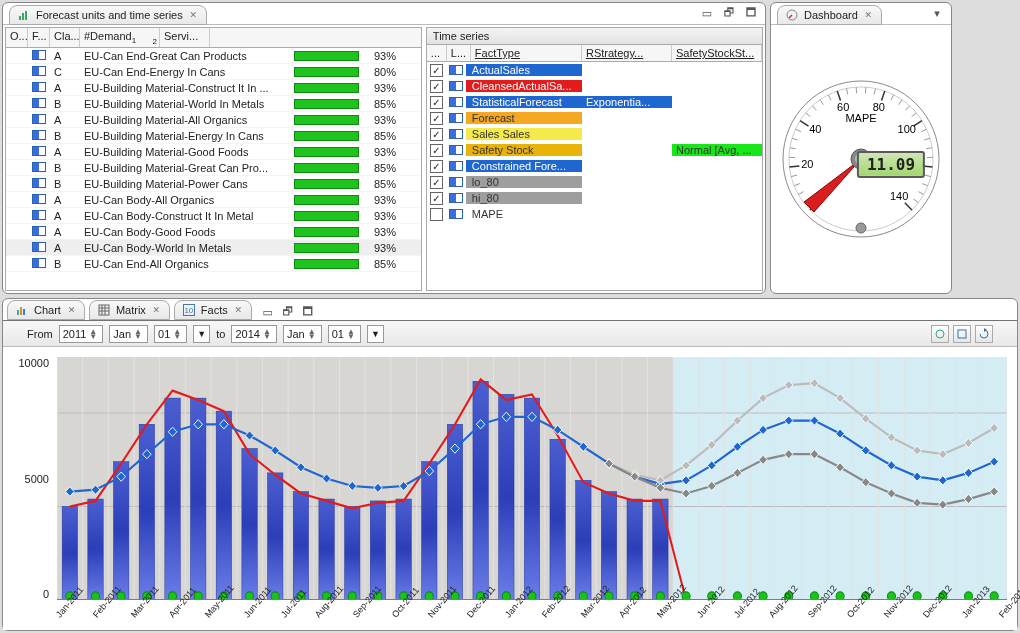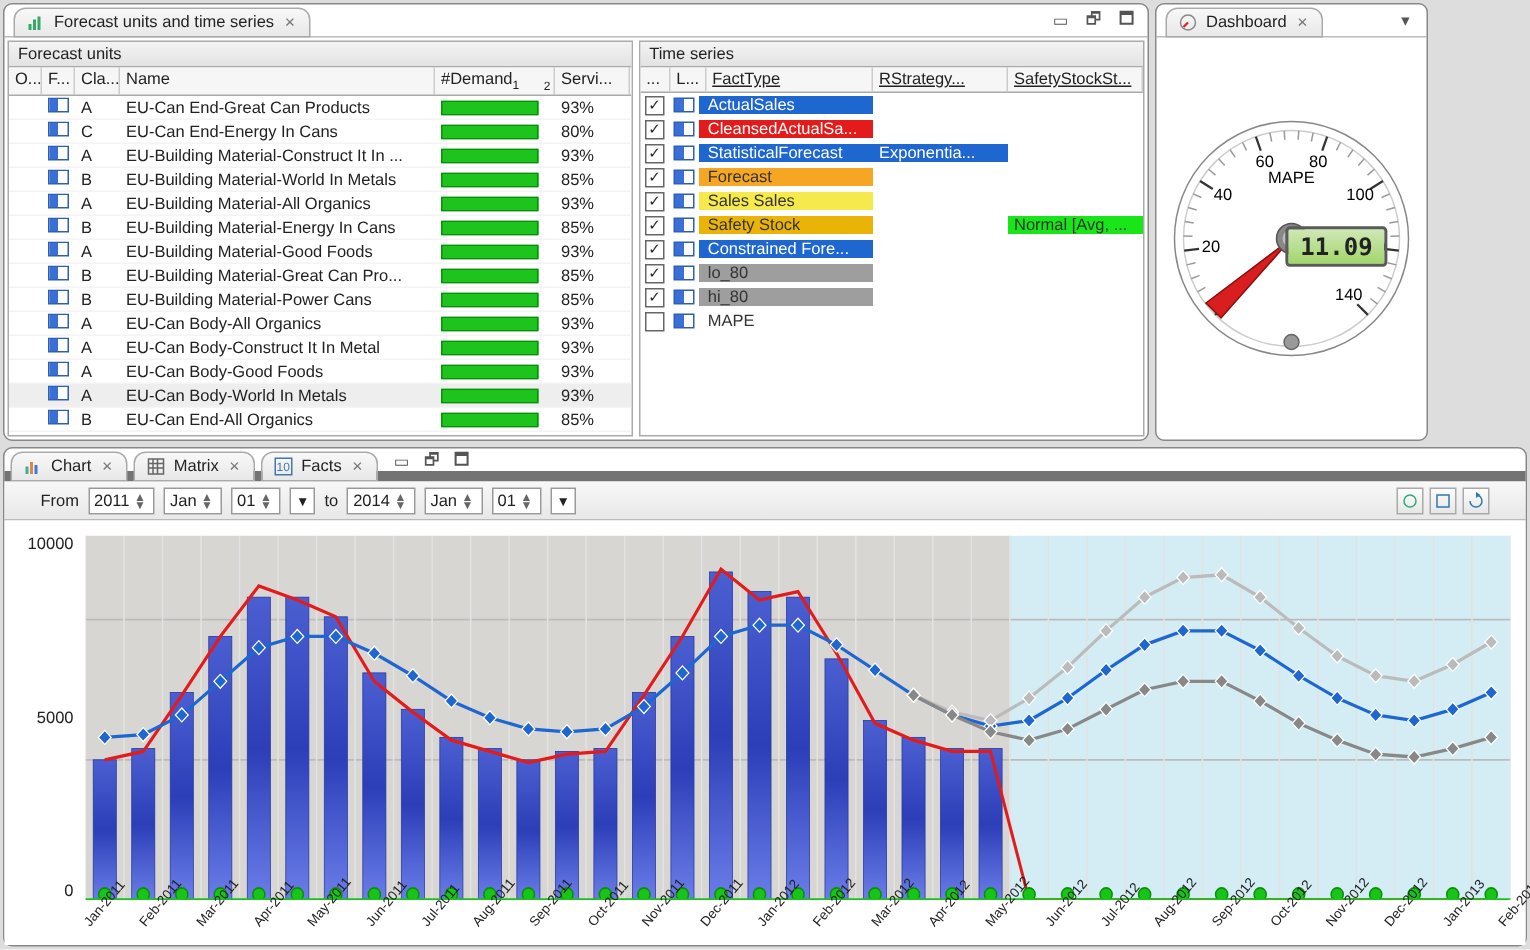--- a/index.html
+++ b/index.html
@@ -32,21 +32,21 @@
 .chk { width:13px;height:13px;border:1px solid #666;background:#fff;display:flex;align-items:center;justify-content:center;font-size:10px;margin:0 3px;}
 .lic { width:20px;display:flex;justify-content:center;}
 .fact { flex:1; padding:0 6px; color:#fff; font-size:11px;}
 .ts-strat { width: 90px; padding:0 4px; color:#fff; font-size:11px;}
 .ts-safe { width: 90px; padding:0 4px; color:#fff; font-size:11px;}
 .gauge { flex:1; display:flex;align-items:center;justify-content:center; position:relative;}
 .gauge svg { width: 170px; height: 170px;}
 .lcd { position:absolute; top:50%; left:50%; transform:translate(-6%, -30%); background: linear-gradient(#cfe7b6,#a2d66b); border: 2px solid #5a5a5a; border-radius:3px; padding:2px 8px; font-family: monospace; font-size: 16px; font-weight:bold;}
 .bottom { flex:1; display:flex; flex-direction:column; }
 .panel-chart { flex:1; }
-.tabs-bar { height:22px; display:flex; align-items:flex-start; gap:4px; padding:0 4px; border-bottom:7px solid #737373;}
+.tabs-bar { height:22px; display:flex; align-items:flex-end; gap:4px; padding:0 4px; border-bottom:1px solid #737373;}
 .range-bar { height:26px; display:flex; align-items:center; gap:6px; padding: 0 24px; background: linear-gradient(#f8f8f8,#e8e8e8); border-bottom:1px solid #bbb;}
 .spin { border:1px solid #999; background:#fff; height:18px; display:flex; align-items:center; padding:0 3px; gap:3px;}
 .spin .updn { width:10px;font-size:8px;color:#666;line-height:5px;}
 .toolbar-right { margin-left:auto; display:flex; gap:4px;}
 .tool-btn { width:18px;height:18px;border:1px solid #aaa;background:linear-gradient(#fdfdfd,#e6e6e6);display:flex;align-items:center;justify-content:center;}
 .chart-area { flex:1; position:relative; background:#fff;}
 .y-axis { position:absolute; left:4px; top:10px; bottom:30px; width:46px; display:flex; flex-direction:column; justify-content:space-between; text-align:right; font-size:10px; padding-right:4px;}
 .plot { position:absolute; left:54px; right:10px; top:10px; bottom:30px;}
 .x-axis { position:absolute; left:54px; right:10px; bottom:0; height:30px; display:flex;}
 .x-tick { flex:1; font-size:9px; text-align:center; transform: rotate(-50deg) translate(-12px, 6px); white-space:nowrap; transform-origin: top left;}
@@ -70,26 +70,24 @@
      <span>Forecast units and time series</span>
      <span class="close">✕</span>
     </div>
     <div class="grow"></div>
     <span class="win-btn">▭</span>
     <span class="win-btn">🗗</span>
     <span class="win-btn">🗖</span>
    </div>
    <div class="two-col">
     <div class="col col-left">
-     <div class="col-header">Forecast units</div>
      <div class="table-head">
       <div class="th" style="width:22px">O...</div>
       <div class="th" style="width:22px">F...</div>
       <div class="th" style="width:30px">Cla...</div>
-      <div class="th" style="width:210px">Name</div>
       <div class="th" style="width:80px;position:relative"><span>#Demand</span><sub style="font-size:8px">1</sub><span style="position:absolute;right:2px;bottom:1px;font-size:8px">2</span></div>
       <div class="th" style="width:50px">Servi...</div>
      </div>
      <div class="rows" id="fu-rows">
               <div class="row">
                 <div class="cell" style="width:22px"></div>
   <div class="cell" style="width:22px"><span class="icon-fc"></span></div>
   <div class="cell" style="width:30px">A</div>
   <div class="cell" style="width:210px">EU-Can End-Great Can Products</div>
   <div class="cell" style="width:80px">

